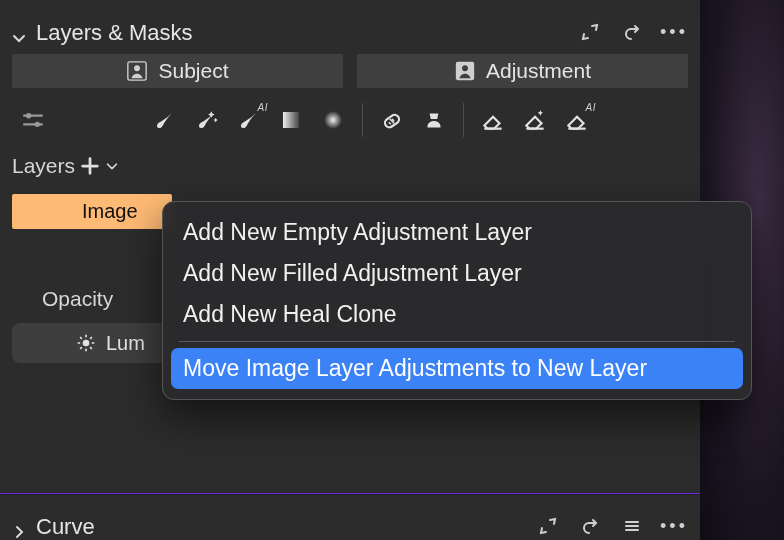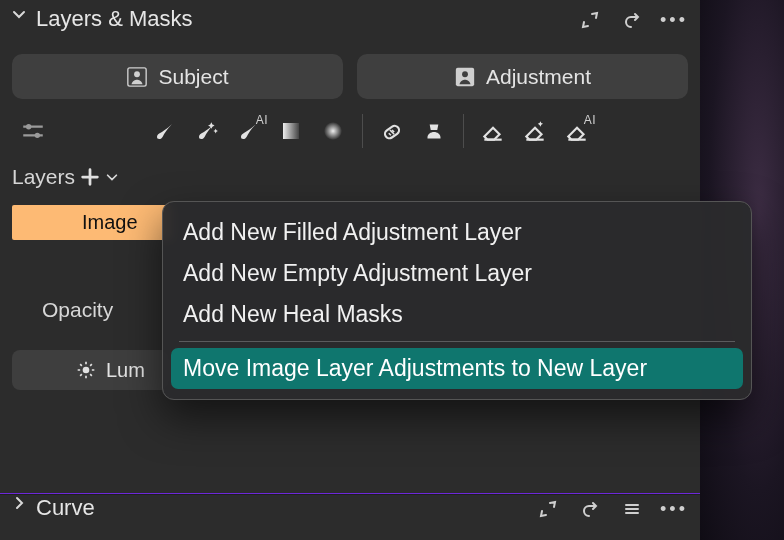--- a/index.html
+++ b/index.html
@@ -21,21 +21,21 @@
   .photo-area {
     position: absolute;
     left: 700px;
     top: 0;
     width: 84px;
     height: 540px;
     background: radial-gradient(ellipse at 70% 40%, #3d2d44 0%, #1b1522 60%, #0f0c14 100%);
   }
   .section-header {
     display: flex;
-    align-items: flex-start;
+    align-items: flex-end;
     height: 46px;
     padding: 0 12px 0 10px;
     font-size: 22px;
     color: #e6e6e6;
     border-top: 1px solid #202020;
   }
   .section-header.first { border-top: none; padding-top: 6px; }
   .chevron {
     display: inline-flex;
     align-items: center;
@@ -55,23 +55,23 @@
     color: #d0d0d0;
   }
   .dots { letter-spacing: 3px; font-size: 18px; line-height: 1; color: #cfcfcf; }
   .seg-row {
     display: flex;
     gap: 14px;
     padding: 8px 12px 6px 12px;
   }
   .seg-btn {
     flex: 1;
-    height: 45px;
+    height: 34px;
     background: #3f3f3f;
-    border-radius: 10px;
+    border-radius: 0;
     display: flex;
     align-items: center;
     justify-content: center;
     gap: 10px;
     font-size: 21px;
     color: #e4e4e4;
   }
   .tool-row {
     display: flex;
     align-items: center;
@@ -89,25 +89,26 @@
     position: relative;
   }
   .vsep {
     width: 1px;
     height: 34px;
     background: #4d4d4d;
     margin: 0 8px;
   }
   .ai-sup {
     position: absolute;
-    font-size: 12px;
+    font-size: 10px;
     top: 2px;
     right: 2px;
     color: #cfcfcf;
     letter-spacing: 0.5px;
+    font-style: italic;
   }
   .layers-label-row {
     display: flex;
     align-items: center;
     gap: 4px;
     padding: 8px 12px 6px 12px;
     font-size: 21px;
     color: #d6d6d6;
   }
   .plus-btn {
@@ -133,21 +134,21 @@
     color: #111;
     width: 160px;
     border-radius: 2px;
   }
   .opacity-row {
     padding: 58px 12px 4px 42px;
     font-size: 21px;
     color: #d6d6d6;
   }
   .lum-row {
-    margin: 24px 12px 0 12px;
+    margin: 8px 12px 0 12px;
     background: #3e3e3e;
     height: 40px;
     border-radius: 8px;
     display: flex;
     align-items: center;
     gap: 10px;
     padding-left: 64px;
     font-size: 20px;
     color: #e2e2e2;
     width: 160px;
@@ -177,21 +178,21 @@
     font-size: 23px;
     color: #f1f1f1;
     white-space: nowrap;
   }
   .menu-sep {
     height: 1px;
     background: #5b5b5d;
     margin: 6px 16px;
   }
   .menu-item.highlight {
-    background: #0f766e;
+    background: #3b82f6;
     color: #ffffff;
     margin: 0 8px;
     border-radius: 7px;
     padding: 7px 12px;
   }
   .portrait-icon {
     width: 22px; height: 22px; flex: 0 0 auto;
   }
 </style>
 </head>
@@ -384,18 +385,18 @@
         <span class="icon-btn dots">•••</span>
       </span>
     </div>
   </div>
 
 </div>
 
 <div class="photo-area"></div>
 
 <div class="context-menu">
+  <div class="menu-item">Add New Empty Adjustment Layer</div>
   <div class="menu-item">Add New Filled Adjustment Layer</div>
-  <div class="menu-item">Add New Empty Adjustment Layer</div>
-  <div class="menu-item">Add New Heal Masks</div>
+  <div class="menu-item">Add New Heal Clone</div>
   <div class="menu-sep"></div>
   <div class="menu-item highlight">Move Image Layer Adjustments to New Layer</div>
 </div>
 
 </body></html>

